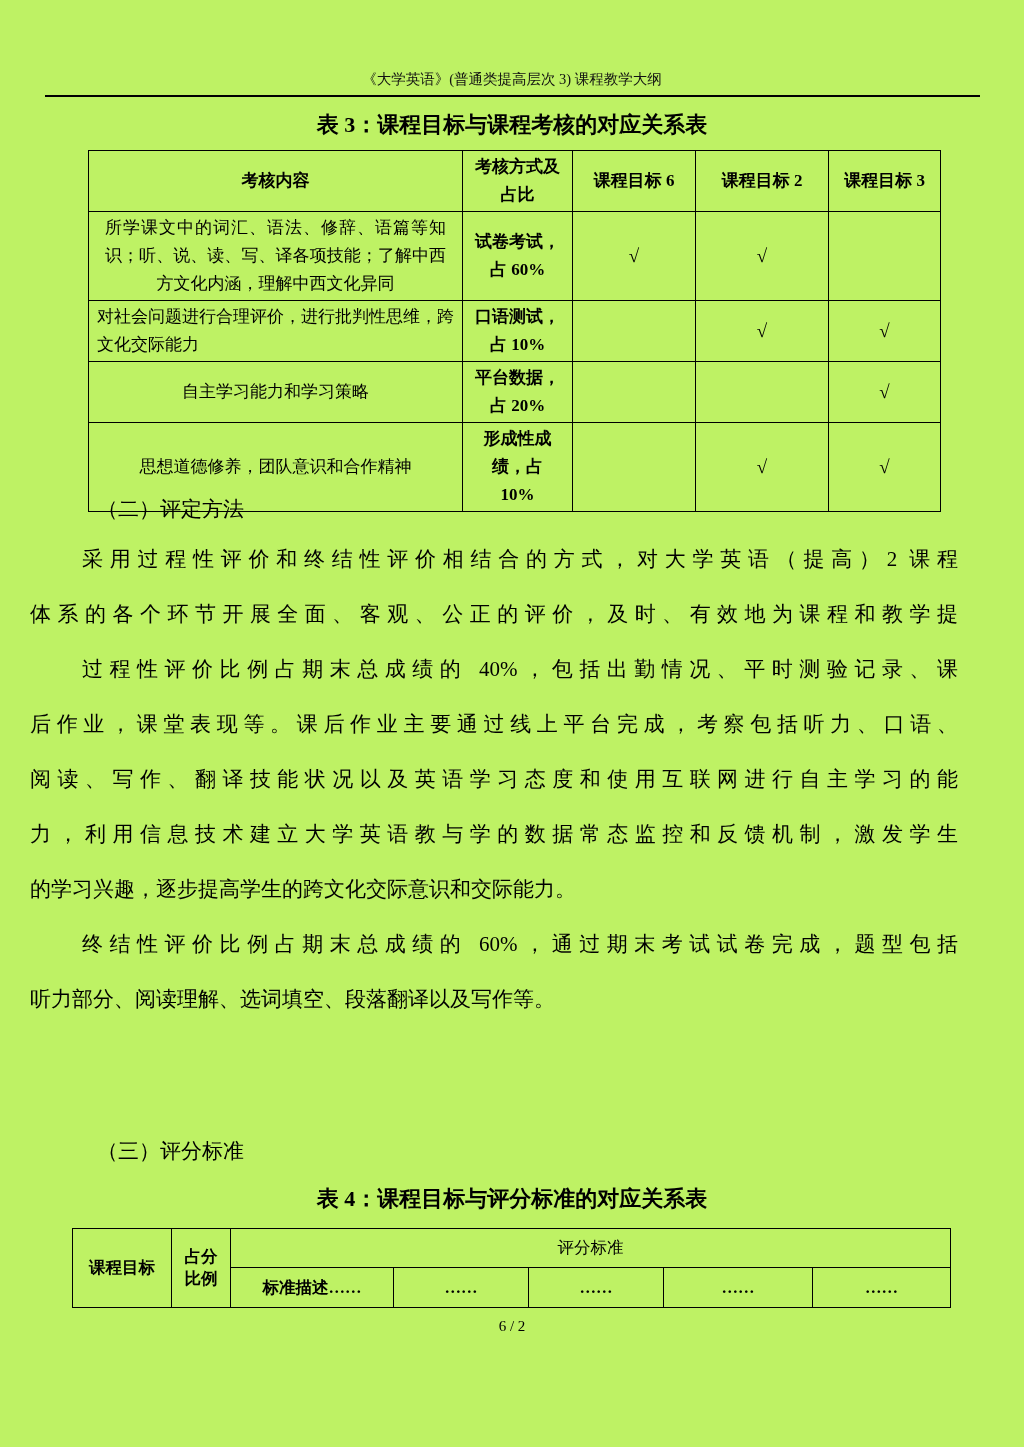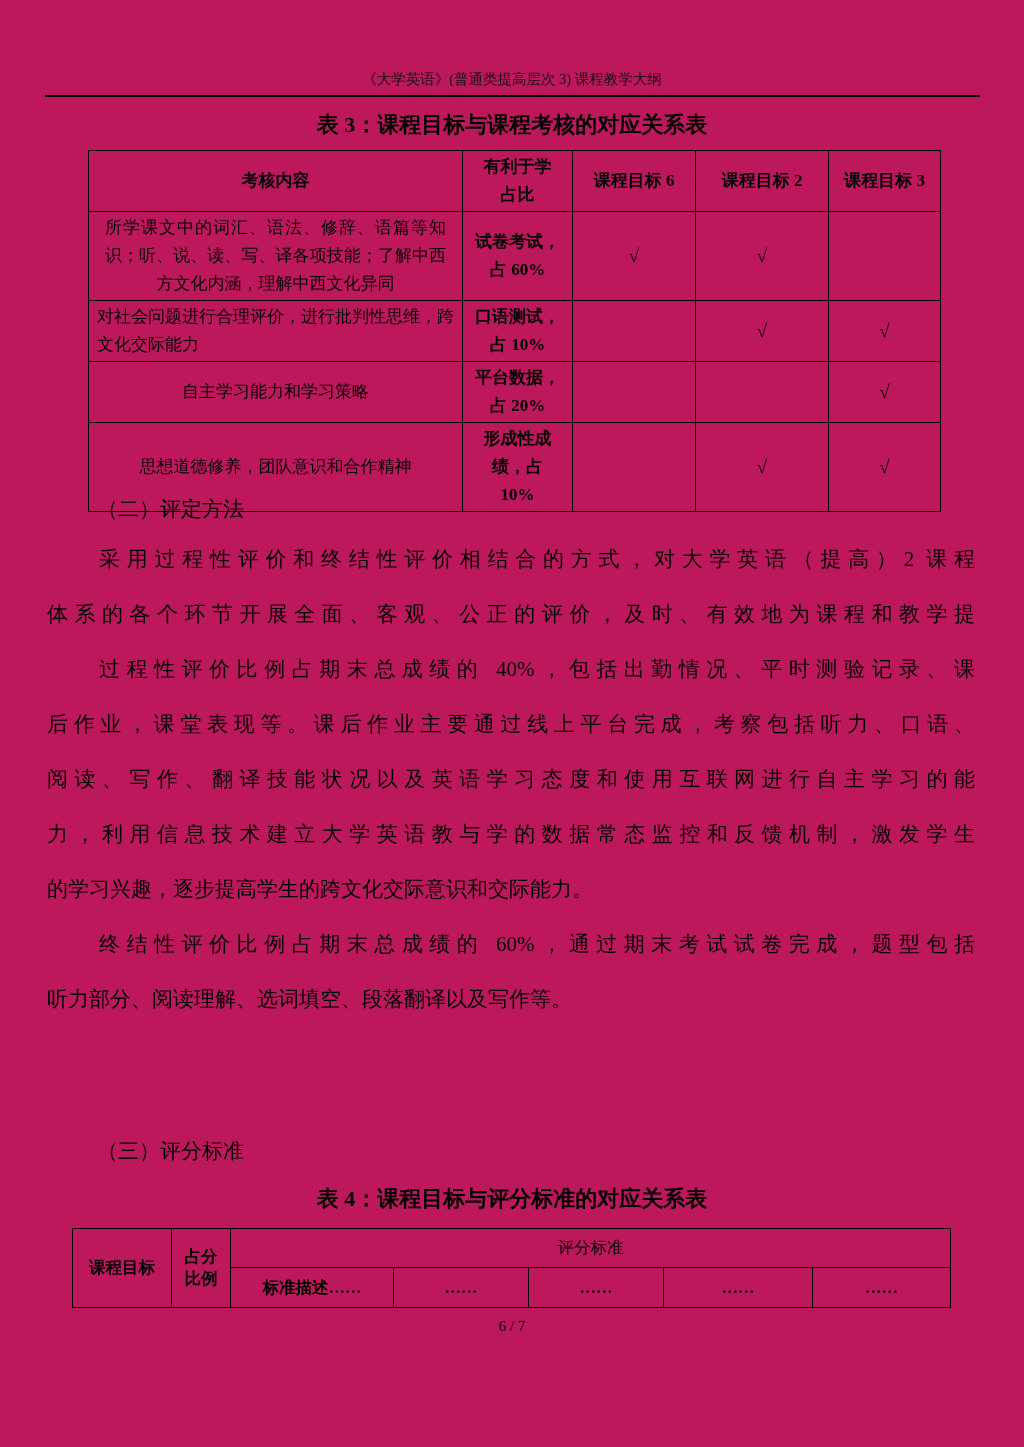--- a/index.html
+++ b/index.html
@@ -1,16 +1,16 @@
 <!DOCTYPE html>
 <html><head>
 <meta charset="utf-8">
 <style>
   html,body{margin:0;padding:0;background:#fff;}
-  .page{position:relative;width:1024px;height:1447px;background:#be185d;overflow:hidden;
+  .page{position:relative;width:1024px;height:1447px;background:#bef264;overflow:hidden;
         font-family:"Liberation Serif", serif;color:#000;}
   .abs{position:absolute;}
   .doc-header{top:66px;left:0;width:1024px;font-size:14.5px;line-height:26px;text-align:center;color:#111;}
   .header-rule{top:95px;left:45px;width:935px;height:2px;background:#000;}
   .big-title{left:0;width:1024px;text-align:center;font-weight:bold;font-size:22px;line-height:44px;}
   .t3-title{top:103px;}
   .t4-title{top:1177px;}
   table{border-collapse:collapse;table-layout:fixed;}
   td{border:1px solid #000;vertical-align:middle;font-size:17px;line-height:28px;padding:2px 6px;
      overflow:hidden;}
@@ -23,21 +23,21 @@
   .t3 tr.r4{height:81px;}
   .pre{white-space:pre-line;}
   .cell-justify-center{text-align:justify;text-align-last:center;padding:2px 16px;}
   .cell-justify-left{text-align:justify;text-align-last:left;padding:2px 8px;}
   .cell-center{text-align:center;}
   .cell-method{font-weight:bold;text-align:center;}
   .cell-check{text-align:center;font-size:19px;}
   .h2{left:47px;width:928px;font-size:21px;line-height:46px;text-indent:50px;}
   .h2a{top:486px;}
   .h2b{top:1128px;}
-  .flow{top:532px;left:47px;width:928px;}
+  .flow{top:532px;left:30px;width:928px;}
   .pline{font-size:21px;line-height:55px;text-align:justify;text-align-last:justify;}
   .pline.first{text-indent:52px;}
   .pline.last{text-align-last:left;}
   .t4{top:1228px;left:72px;width:878px;}
   .t4 td{font-size:16.5px;line-height:22px;text-align:center;}
   .t4 tr.tr1{height:39px;}
   .t4 tr.tr2{height:40px;}
   .t4 .bold{font-weight:bold;}
   .footer{top:1313px;left:0;width:1024px;text-align:center;font-size:15px;line-height:26px;}
 </style>
@@ -55,21 +55,21 @@
     <colgroup>
       <col style="width:374px">
         <col style="width:110px">
         <col style="width:123px">
       <col style="width:133px">
         <col style="width:112px">
     </colgroup>
     <tbody>
         <tr class="hd">
       <td>考核内容</td>
-      <td class="pre">有利于学
+      <td class="pre">考核方式及
 占比</td>
       <td>课程目标 6</td>
       <td>课程目标 2</td>
       <td>课程目标 3</td>
     </tr>
     <tr class="r1">
       <td class="cell-justify-center">所学课文中的词汇、语法、修辞、语篇等知识；听、说、读、写、译各项技能；了解中西方文化内涵，理解中西文化异同</td>
       <td class="cell-method pre">试卷考试，
 占 60%</td>
       <td class="cell-check">√</td>
@@ -143,15 +143,15 @@
     <tr class="tr2">
       <td class="bold">标准描述……</td>
       <td class="bold">……</td>
       <td class="bold">……</td>
       <td class="bold">……</td>
       <td class="bold">……</td>
     </tr>
   </tbody>
     </table>
 
-  <div class="abs footer">6 / 7</div>
+  <div class="abs footer">6 / 2</div>
 
 </div>
 
 </body></html>

